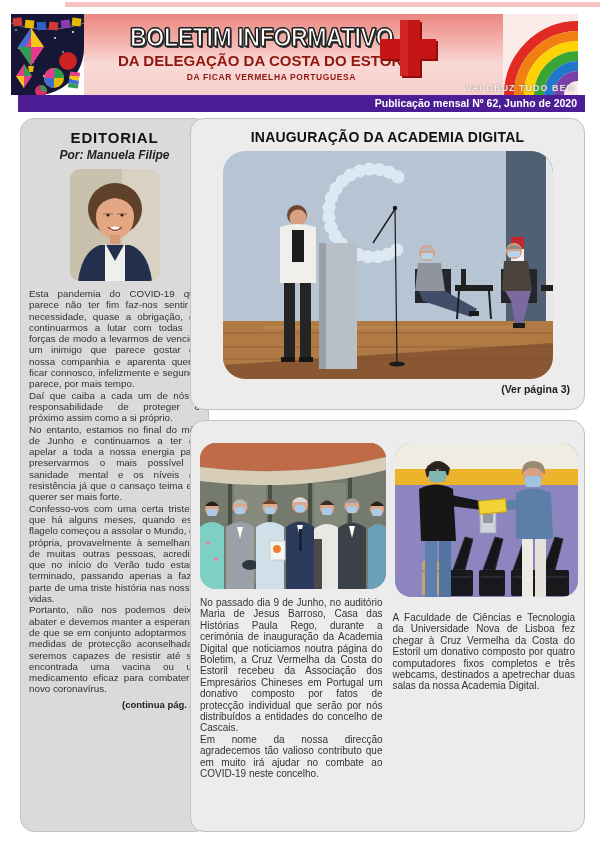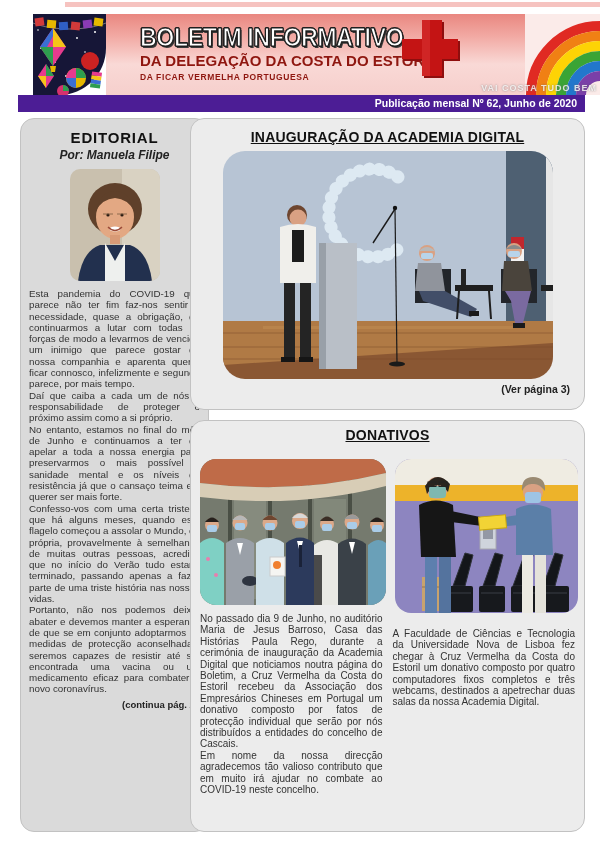--- a/index.html
+++ b/index.html
@@ -3,21 +3,21 @@
 <meta charset="utf-8">
 <style>
   html,body{margin:0;padding:0;background:#888;}
   .page{position:relative;width:600px;height:849px;background:#ffffff;margin:0 auto;
         font-family:"Liberation Sans", sans-serif;overflow:hidden;}
 
   
   .top-strip{position:absolute;left:65px;top:2px;width:535px;height:5px;background:#f6c3c0;}
 
   
-  .masthead{position:absolute;left:33px;top:14px;width:567px;height:81px;display:flex;}
+  .masthead{position:absolute;left:11px;top:14px;width:567px;height:81px;display:flex;text-align:center;}
   .logo{width:73px;height:81px;flex:0 0 73px;}
   .mast-right{position:relative;flex:1;height:81px;
       background:linear-gradient(180deg,#e98780 0%,#f2aaa4 28%,#f9d9d6 62%,#f6cfcc 100%);}
   .title-block{position:absolute;left:34px;top:11px;white-space:nowrap;}
   .mast-title{display:inline-block;font-size:25px;font-weight:bold;line-height:1;color:#ffffff;
       letter-spacing:-0.5px;transform:scaleX(.93);transform-origin:left center;
       -webkit-text-stroke:1.2px #1d1d1d;
       text-shadow:1px 0 0 #222,-1px 0 0 #222,0 1px 0 #222,0 -1px 0 #222,
                   1.5px 1.5px 0 #3a3a3a;}
   .mast-org1{font-size:15.5px;font-weight:bold;color:#8f1710;margin-top:3px;line-height:1;
@@ -31,21 +31,21 @@
   .issue-bar{position:absolute;left:18px;top:95px;width:567px;height:17px;background:#4c1d95;
       color:#fff;font-size:10.5px;font-weight:bold;text-align:right;line-height:17px;
       box-sizing:border-box;padding-right:8px;}
 
   
   .box{position:absolute;box-sizing:border-box;border-radius:14px;border:1px solid #c2c2c2;}
   .editorial-box{left:20px;top:118px;width:189px;height:714px;background:#dadada;padding:8px 8px 6px;}
   .inaug-box{left:190px;top:118px;width:395px;height:292px;background:#ececec;}
   .don-box{left:190px;top:420px;width:395px;height:412px;background:#ececec;padding:6px 8px;}
 
-  .sec-heading{margin:0;text-align:center;font-size:14px;font-weight:bold;color:#111;letter-spacing:.2px;text-decoration:underline;}
+  .sec-heading{margin:0;text-align:center;font-size:14px;font-weight:bold;color:#111;letter-spacing:.2px;}
   .ed-heading{margin:2px 0 0;text-align:center;font-size:15px;font-weight:bold;color:#111;letter-spacing:.8px;}
   .byline{text-align:center;font-size:12px;font-weight:bold;font-style:italic;color:#222;margin-top:2px;}
 
   .portrait{display:block;width:90px;height:112px;margin:7px auto 7px;border-radius:10px;overflow:hidden;}
   .ed-text{font-size:9.8px;line-height:11.3px;text-align:justify;color:#333;}
   .ed-text p{margin:0;}
   .continua{text-align:right;font-size:9.5px;font-weight:bold;color:#222;margin-top:4px;padding-right:2px;}
 
   .inaug-heading{margin-top:10px;}
   .photo-inaug{position:absolute;left:32px;top:32px;width:330px;height:228px;border-radius:22px;overflow:hidden;}
@@ -138,21 +138,21 @@
           <rect width="75" height="81" fill="#fbebe9"></rect>
           <circle cx="75" cy="81" r="69" fill="none" stroke="#e02a23" stroke-width="10"></circle>
           <circle cx="75" cy="81" r="59" fill="none" stroke="#f08014" stroke-width="10"></circle>
           <circle cx="75" cy="81" r="49" fill="none" stroke="#fdd305" stroke-width="10"></circle>
           <circle cx="75" cy="81" r="39" fill="none" stroke="#3aa435" stroke-width="10"></circle>
           <circle cx="75" cy="81" r="29" fill="none" stroke="#2277cc" stroke-width="10"></circle>
           <circle cx="75" cy="81" r="19" fill="none" stroke="#7a3fa8" stroke-width="10"></circle>
         </svg>
       </div>
 
-      <div class="slogan">VAI COSTA TUDO BEM</div>
+      <div class="slogan">VAI CRUZ TUDO BEM</div>
     </div>
   </div>
 
   <div class="issue-bar">Publicação mensal Nº 62, Junho de 2020</div>
 
   <div class="box editorial-box">
     <h2 class="ed-heading">EDITORIAL</h2>
     <div class="byline">Por: Manuela Filipe</div>
 
     <span class="portrait">
@@ -234,21 +234,20 @@
         <rect x="77" y="132" width="11" height="76" fill="#242424"></rect>
         <rect x="58" y="206" width="14" height="5" fill="#151515"></rect>
         <rect x="76" y="206" width="14" height="5" fill="#151515"></rect>
       </svg>
     </span>
 
     <div class="ver-pagina">(Ver página 3)</div>
   </div>
 
   <div class="box don-box">
-    <h2 class="sec-heading">DONATIVOS</h2>
 
     <div class="don-cols">
 
       <div class="don-col">
         <span class="photo-round photo-group">
           <svg viewBox="0 0 186 146" width="186" height="146">
             <rect width="186" height="146" fill="#757a6e"></rect>
             <rect x="28" width="4" height="146" fill="#4a4f45"></rect>
             <rect x="68" width="4" height="146" fill="#4a4f45"></rect>
             <rect x="108" width="4" height="146" fill="#4a4f45"></rect>

